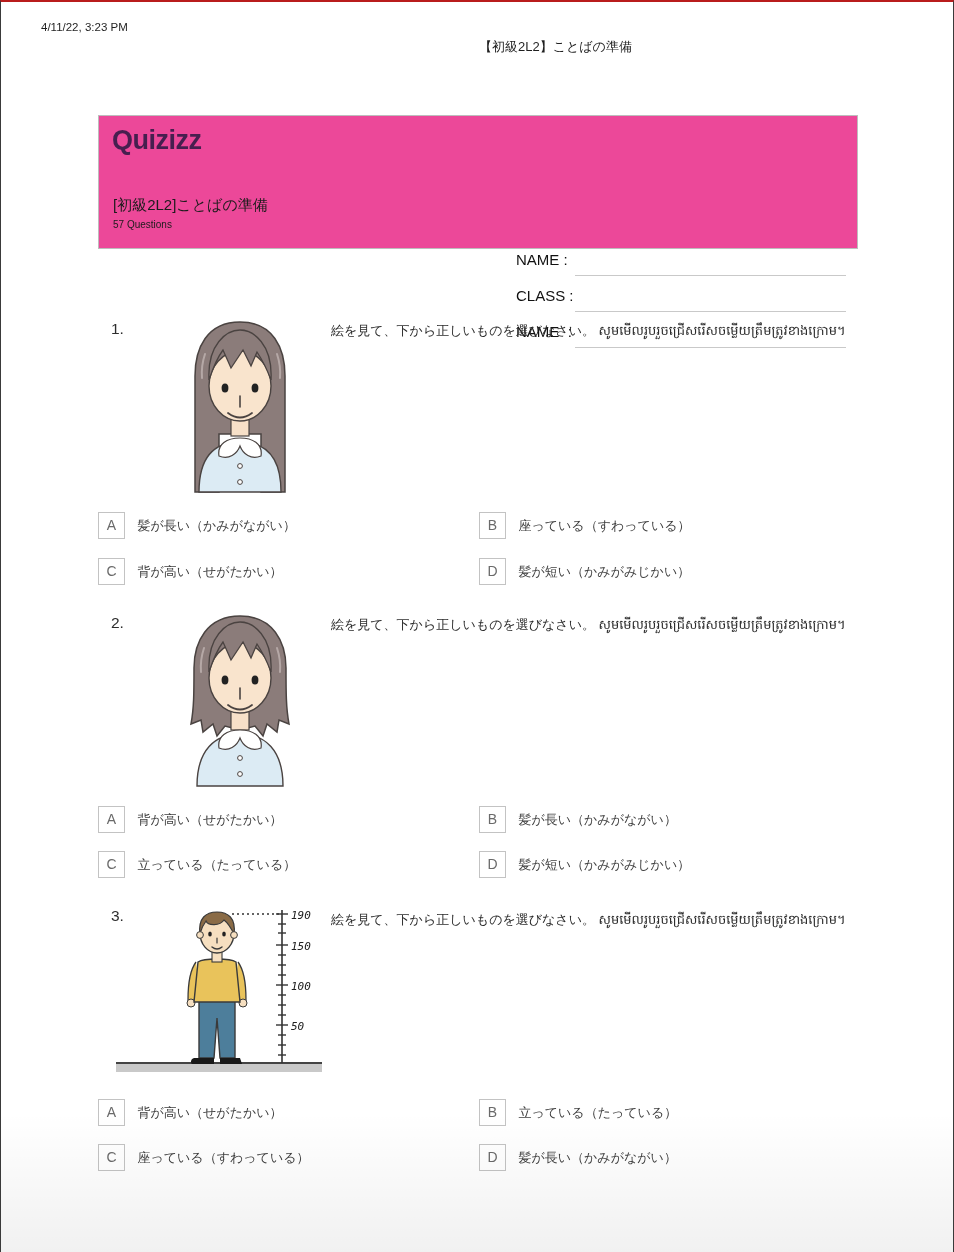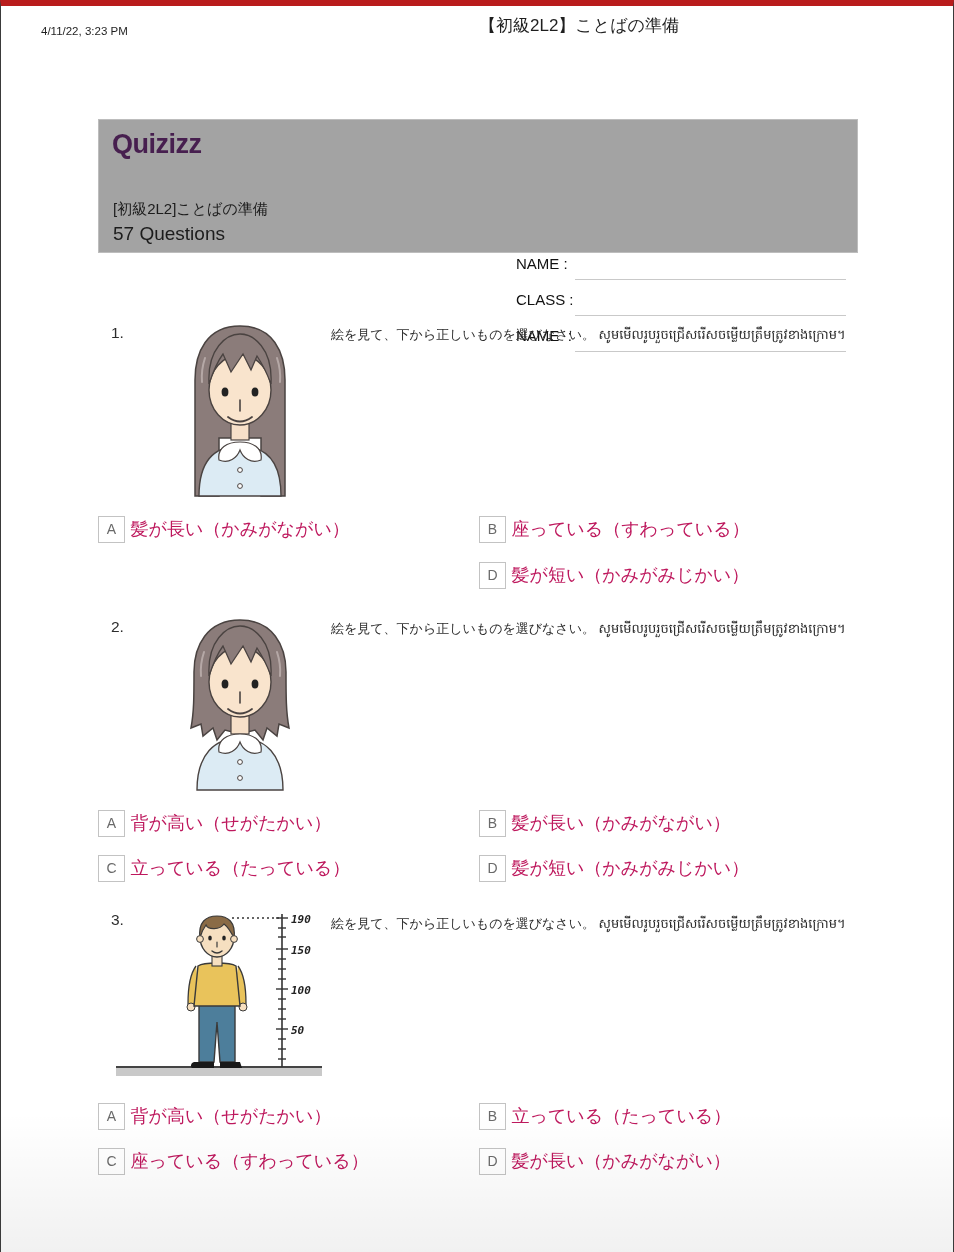--- a/index.html
+++ b/index.html
@@ -1,65 +1,65 @@
 <!DOCTYPE html>
 <html><head>
 <meta charset="utf-8">
 <style>
   * { margin:0; padding:0; box-sizing:border-box; }
   html,body { background:#e9e9e9; }
   body { font-family:"Liberation Sans","DejaVu Sans",sans-serif; }
 
   .page {
     position:relative; width:954px; height:1252px; background:#ffffff;
-    border-left:1px solid #3a3a3a; border-right:1px solid #3a3a3a; border-top:6px solid #b91c1c;
+    border-left:1px solid #3a3a3a; border-right:1px solid #3a3a3a; border-top:2px solid #b91c1c;
     overflow:hidden; margin:0 auto;
   }
   .bottom-fade {
     position:absolute; left:0; right:0; bottom:0; height:140px;
     background:linear-gradient(to bottom, rgba(0,0,0,0), rgba(0,0,0,0.055));
     pointer-events:none;
   }
 
   
   .print-header-datetime { position:absolute; left:40px; top:19px; font-size:11.5px; color:#1f1f1f; }
-  .print-header-title    { position:absolute; left:478px; top:8px; font-size:17px; color:#1f1f1f; }
+  .print-header-title    { position:absolute; left:478px; top:36px; font-size:13px; color:#1f1f1f; }
 
   
   .info-box {
     position:absolute; left:97px; top:113px; width:760px; height:134px;
-    border:1px solid #bdbdbd; background:#a3a3a3;
+    border:1px solid #bdbdbd; background:#ec4899;
   }
   .logo { position:absolute; left:13px; top:9px; font-size:27px; font-weight:800;
           letter-spacing:-0.5px; color:#471f4f; }
   .quiz-title { position:absolute; left:14px; top:80px; font-size:15px; color:#1c1c1c; }
-  .quiz-count { position:absolute; left:14px; top:103px; font-size:19px; color:#1c1c1c; }
+  .quiz-count { position:absolute; left:14px; top:103px; font-size:10px; color:#1c1c1c; }
   .field-row { position:absolute; left:417px; width:330px; height:24px; }
   .field-row .field-label { display:inline-block; font-size:15px; color:#111; white-space:pre; vertical-align:bottom; }
   .field-row .field-line { position:absolute; left:59px; right:0; bottom:-2px; border-bottom:1px solid #c9c9c9; }
   .field-name  { top:134px; }
   .field-class { top:170px; }
   .field-date  { top:206px; }
   .field-class .field-line, .field-date .field-line { left:59px; }
 
   
   .q-number { position:absolute; font-size:15.5px; color:#2d2d2d; }
-  .q-image  { position:absolute;font-weight:bold; }
+  .q-image  { position:absolute; }
   .q-text   { position:absolute; left:330px; width:517px; font-size:13px; line-height:29px; color:#2b2b2b; }
 
   .options { position:absolute; left:97px; width:758px; }
   .opt-row { position:absolute; left:0; width:758px; height:27px; }
   .opt { position:absolute; top:0; height:27px; }
   .opt-left  { left:0; }
   .opt-right { left:381px; }
   .opt-letter {
     display:inline-block; width:27px; height:27px; line-height:25px; text-align:center;
     border:1px solid #c3c3c3; color:#6a6a6a; font-size:14px; vertical-align:top; background:#fff;
   }
-  .opt-text { display:inline-block; margin-left:1px; font-size:18px; line-height:27px; color:#be185d; vertical-align:top; }
+  .opt-text { display:inline-block; margin-left:8px; font-size:13px; line-height:27px; color:#404040; vertical-align:top; }
 
   svg { display:block; }
 </style>
 </head>
 <body>
 
 <div class="page">
 
   <div class="print-header-datetime">4/11/22, 3:23 PM</div>
   <div class="print-header-title">【初級2L2】ことばの準備</div>
@@ -125,20 +125,24 @@
       <div class="opt opt-left">
         <span class="opt-letter">A</span>
         <span class="opt-text">髪が長い（かみがながい）</span>
       </div>
       <div class="opt opt-right">
         <span class="opt-letter">B</span>
         <span class="opt-text">座っている（すわっている）</span>
       </div>
     </div>
     <div class="opt-row" style="top:46px;">
+      <div class="opt opt-left">
+        <span class="opt-letter">C</span>
+        <span class="opt-text">背が高い（せがたかい）</span>
+      </div>
       <div class="opt opt-right">
         <span class="opt-letter">D</span>
         <span class="opt-text">髪が短い（かみがみじかい）</span>
       </div>
     </div>
   </div>
 
   <div class="q-number" style="left:110px; top:612px;">2.</div>
 
   <div class="q-image" style="left:168px; top:606px;">

